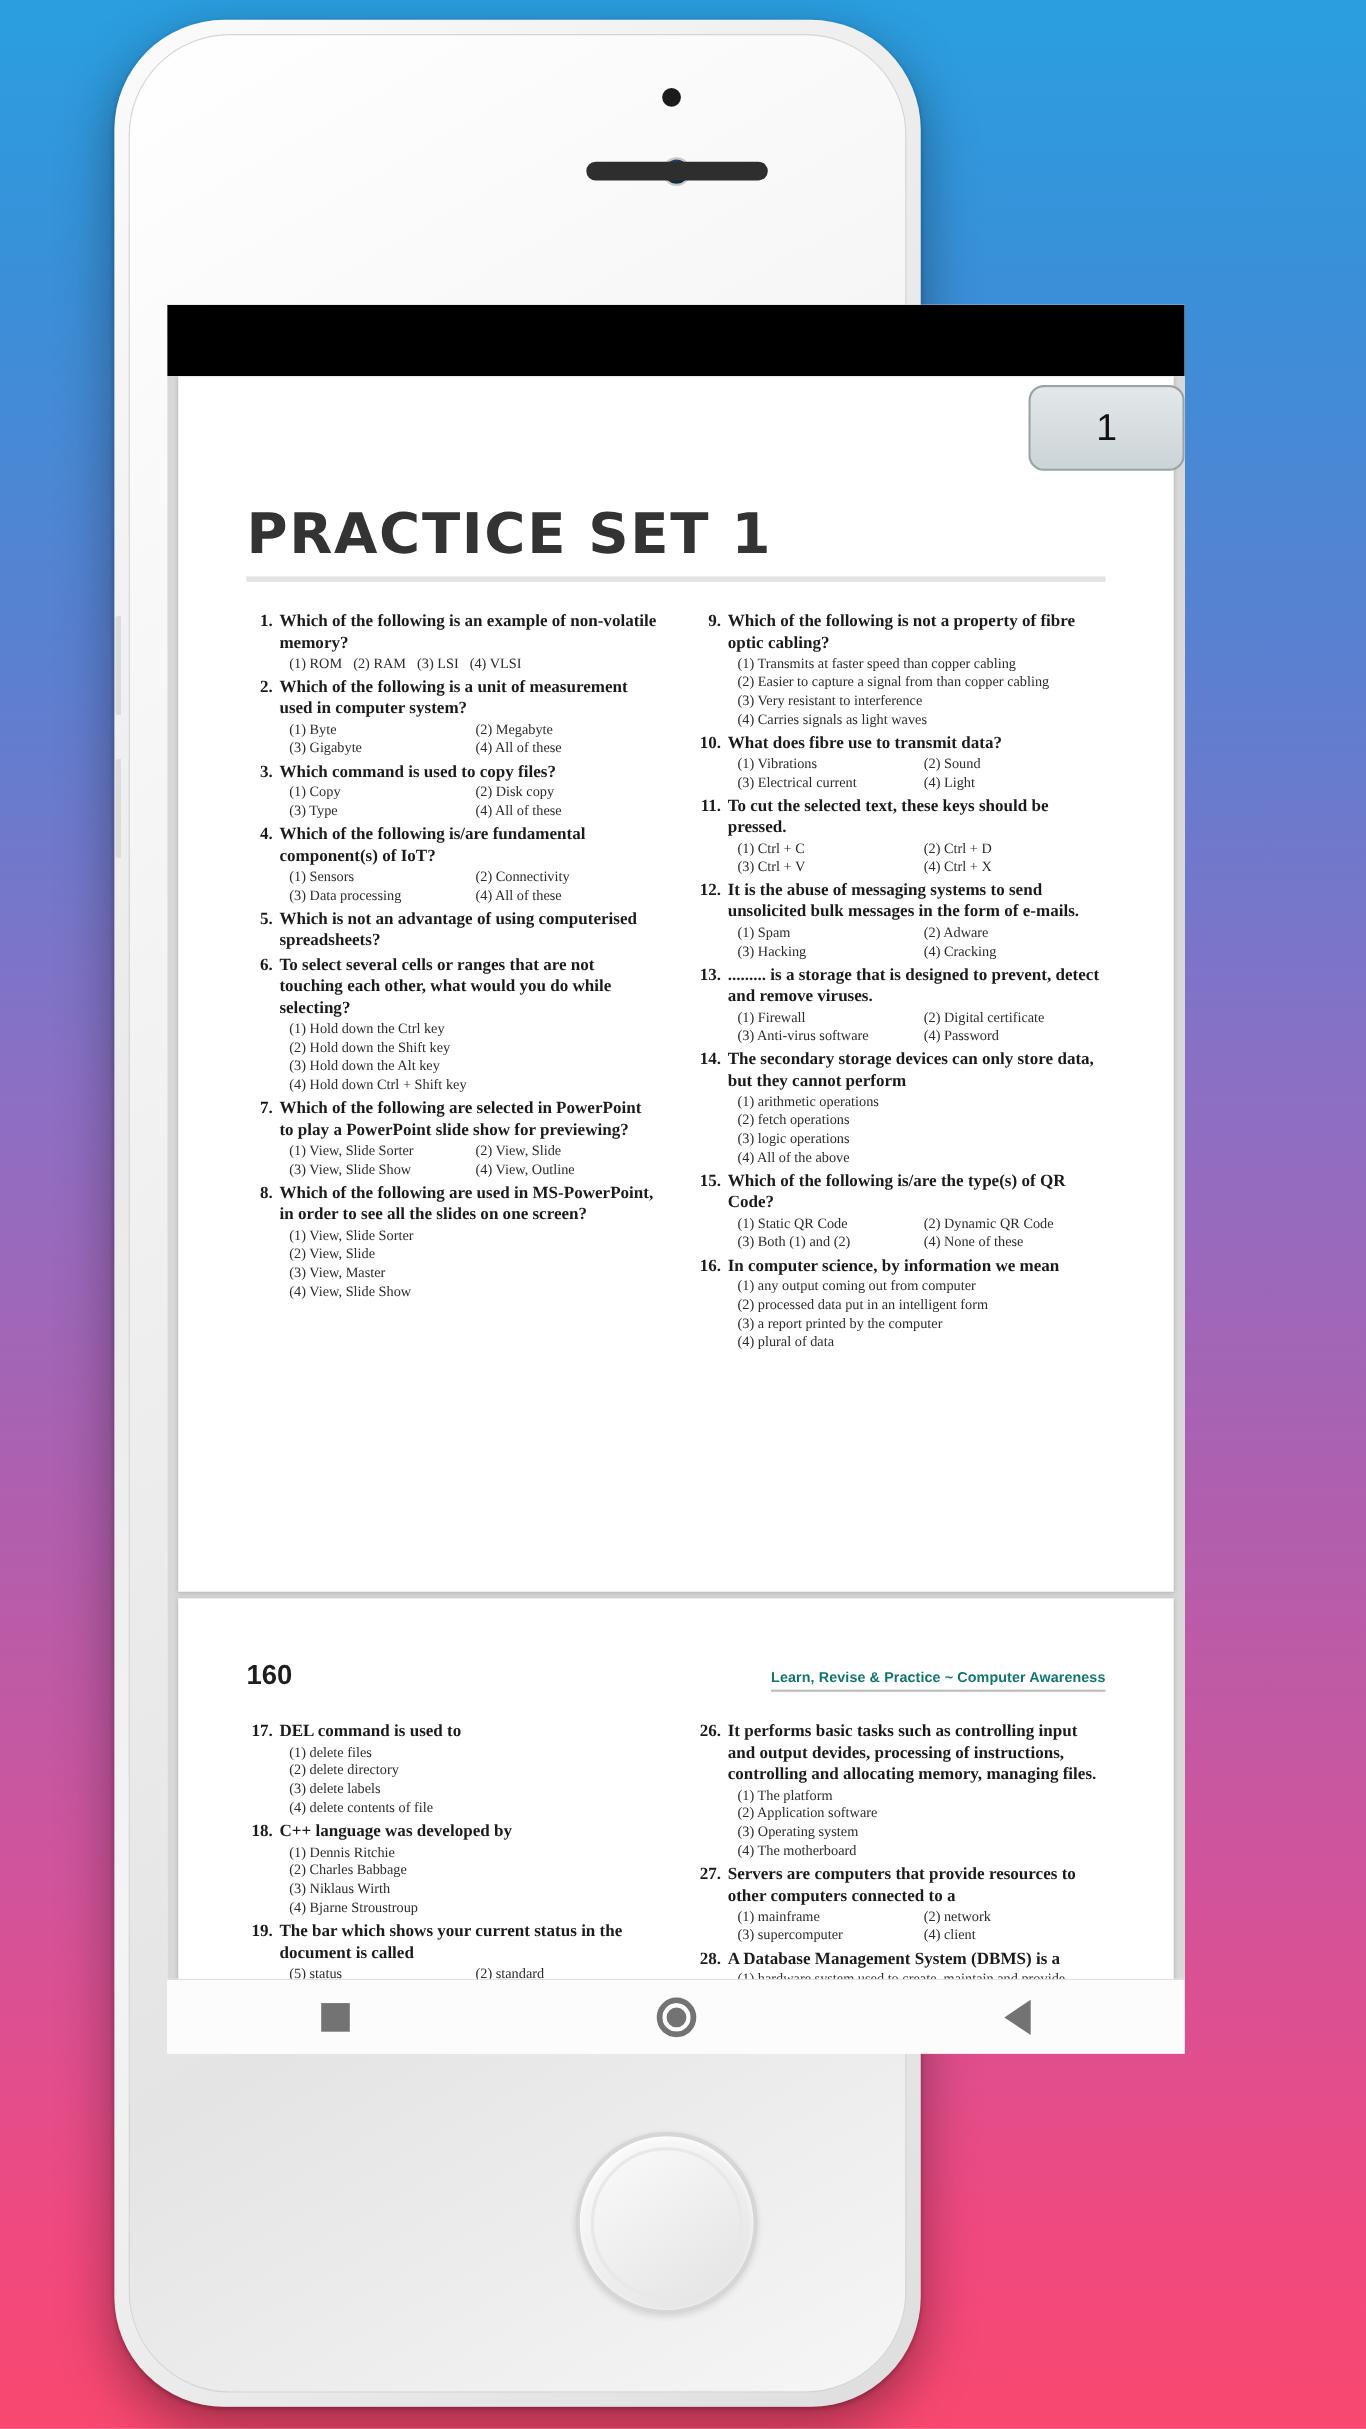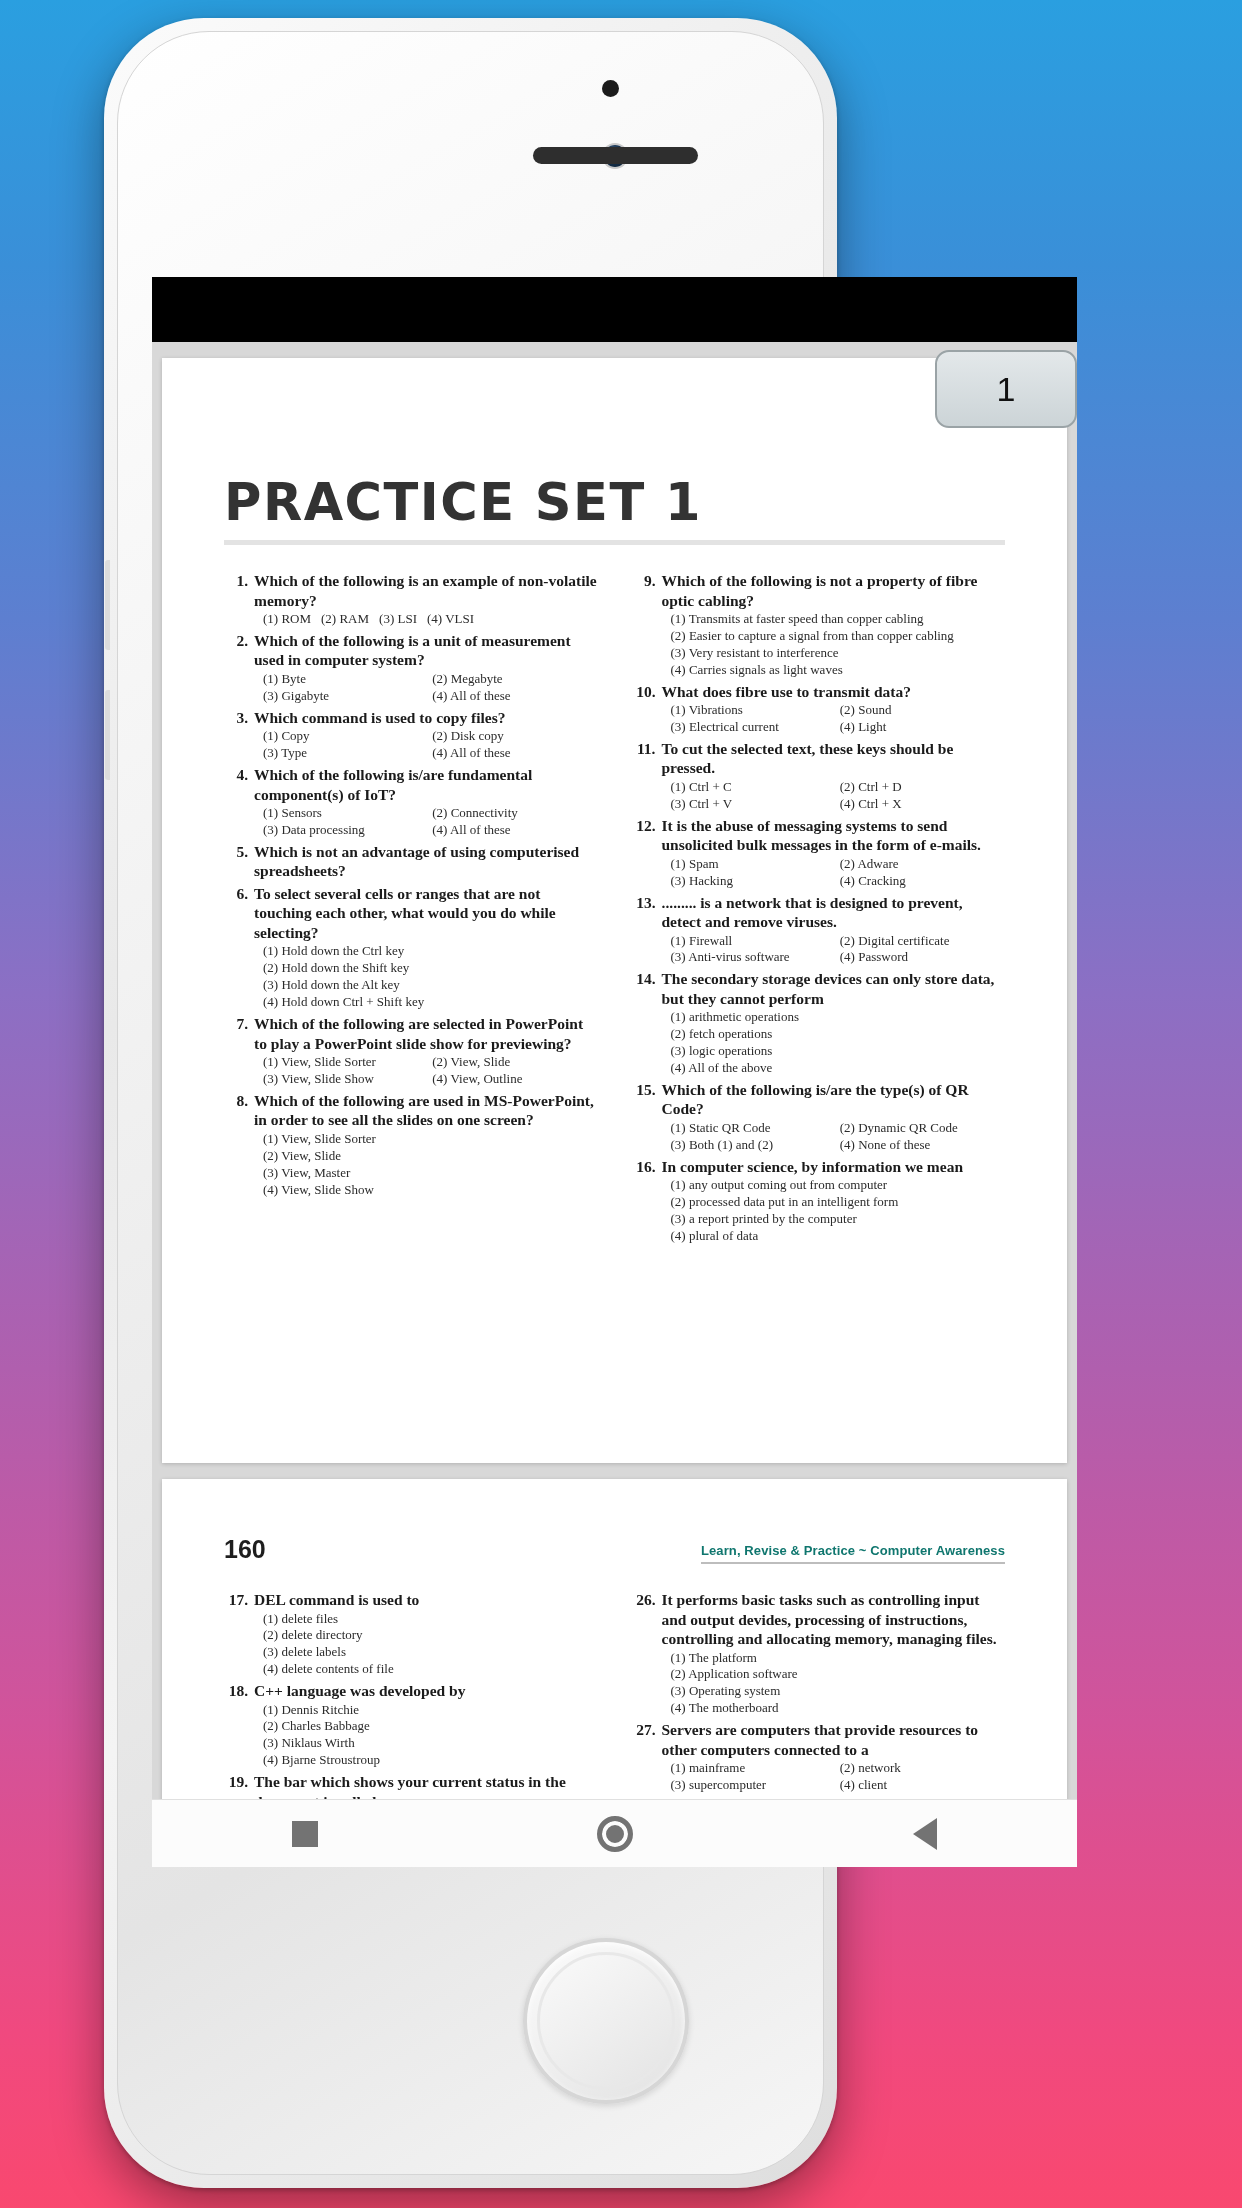--- a/index.html
+++ b/index.html
@@ -97,21 +97,21 @@
     font-size:34px; color:#111; font-weight:400;
     z-index:30;
   }
 
   
   .doc-scroll {
     position:absolute; left:0; top:0; width:100%; height:100%;
   }
   .doc-page {
     position:relative;
-    margin:16px auto;
+    margin:0 auto;
     width:905px;
     background:#ffffff;
     box-shadow:0 1px 4px rgba(0,0,0,0.18);
   }
   .page-one { height:1105px; padding:0 62px; }
   .page-two { height:560px; padding:0 62px; margin-top:6px; }
 
   .practice-title {
     padding-top:115px;
     font-size:51px;
@@ -393,21 +393,21 @@
                     <div class="opt">(1) Spam</div>
                     <div class="opt">(2) Adware</div>
                     <div class="opt">(3) Hacking</div>
                     <div class="opt">(4) Cracking</div>
                   </div>
                 </div>
               </div>
               <div class="q">
                 <div class="q-num">13.</div>
                 <div class="q-body">
-                  <div class="q-text">......... is a network that is designed to prevent, detect and remove viruses.</div>
+                  <div class="q-text">......... is a storage that is designed to prevent, detect and remove viruses.</div>
                   <div class="opts grid2">
                     <div class="opt">(1) Firewall</div>
                     <div class="opt">(2) Digital certificate</div>
                     <div class="opt">(3) Anti-virus software</div>
                     <div class="opt">(4) Password</div>
                   </div>
                 </div>
               </div>
               <div class="q">
                 <div class="q-num">14.</div>

